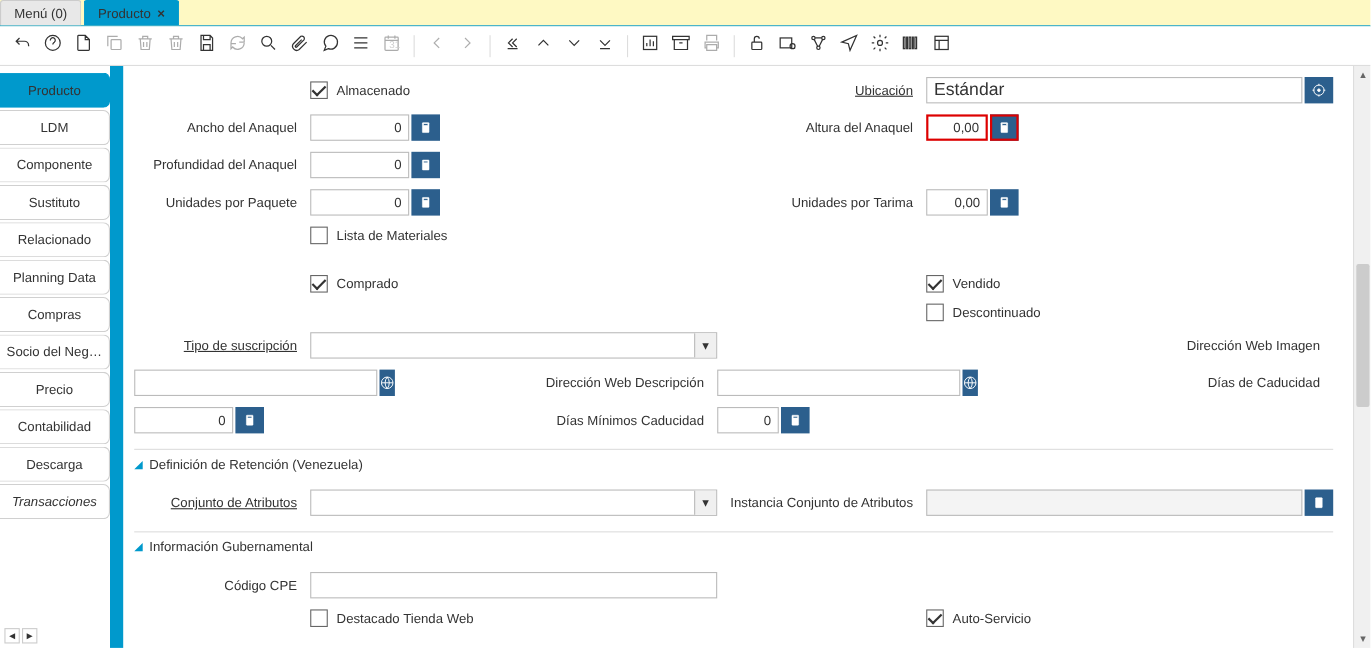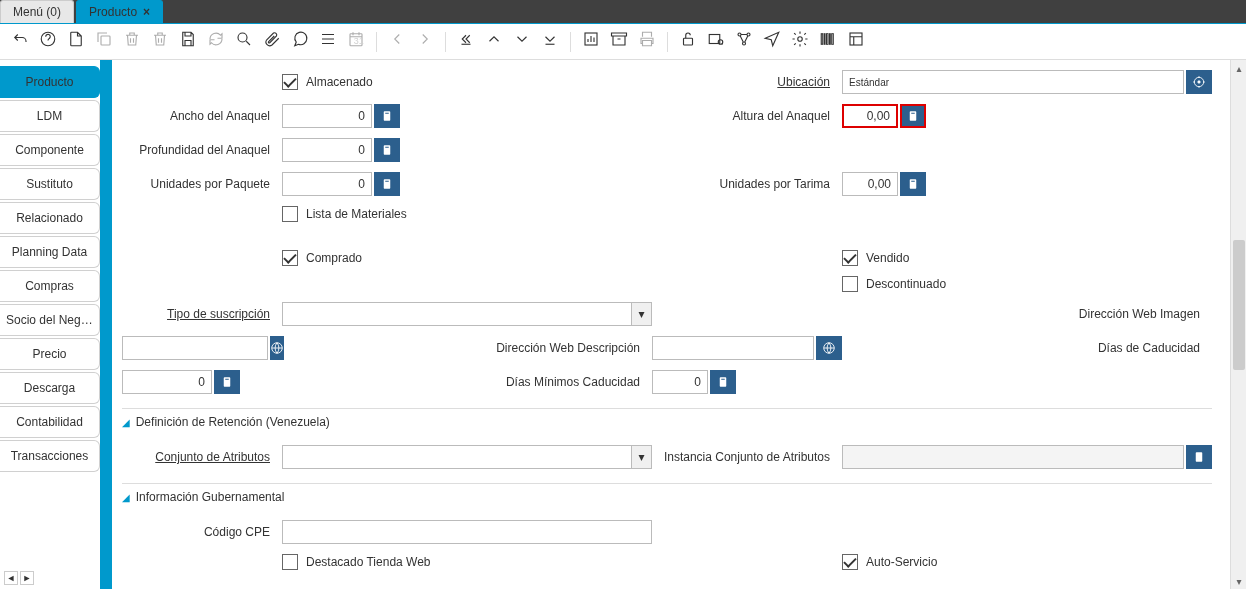--- a/index.html
+++ b/index.html
@@ -1,41 +1,41 @@
 <!DOCTYPE html>
 <html><head>
 <meta charset="utf-8">
 <style>
 *{box-sizing:border-box;margin:0;padding:0;font-family:-apple-system,BlinkMacSystemFont,"Segoe UI",Arial,sans-serif;font-size:12px;color:#333}
 body{background:#fff;width:1246px;height:589px;overflow:hidden;position:relative}
-.top-tabs{height:24px;background:#404040;border-bottom:1px solid #0099cc;display:flex;align-items:flex-end}
+.top-tabs{height:24px;background:#fef9c3;border-bottom:1px solid #0099cc;display:flex;align-items:flex-end}
 .top-tab{padding:4px 12px;background:#e8e8e8;border:1px solid #ccc;border-bottom:none;border-radius:3px 3px 0 0;margin-right:2px;cursor:pointer;font-size:11px;color:#666}
 .top-tab.active{background:#0099cc;color:#fff;border-color:#0099cc}
 .top-tab .close-x{margin-left:6px;color:#333;font-weight:bold}
 .toolbar{height:36px;background:#fff;border-bottom:1px solid #ddd;display:flex;align-items:center;padding:0 8px;gap:4px}
 .toolbar .ico{width:24px;height:24px;display:flex;align-items:flex-start;justify-content:center;cursor:pointer;color:#888}
 .toolbar .ico svg{width:18px;height:18px;stroke:currentColor;fill:none;stroke-width:1.5}
 .toolbar .sep{width:1px;height:20px;background:#ddd;margin:0 4px}
 .main-area{display:flex;height:calc(589px - 24px - 36px)}
 .sidebar{width:100px;background:#fff;position:relative}
 .sidebar-tabs{display:flex;flex-direction:column;padding-top:6px}
 .side-tab{padding:8px 6px;text-align:center;background:#fff;border:1px solid #d0d0d0;border-left:none;border-radius:0 6px 6px 0;margin-bottom:2px;cursor:pointer;font-size:12px;white-space:nowrap;overflow:hidden;text-overflow:ellipsis}
 .side-tab.active{background:#0099cc;color:#fff;border-color:#0099cc}
 .side-tab.disabled{color:#aaa}
-.side-tab.italic{}
+.side-tab.italic{font-style:italic}
 .sidebar-pager{position:absolute;bottom:4px;left:4px;display:flex;gap:2px}
 .pg-btn{width:14px;height:14px;background:#fff;border:1px solid #ccc;display:flex;align-items:center;justify-content:center;font-size:9px;cursor:pointer}
 .content-wrap{flex:1;display:flex;position:relative}
 .blue-strip{width:12px;background:#0099cc}
 .form-area{flex:1;overflow-y:auto;overflow-x:hidden;padding:10px 24px 10px 10px;position:relative}
 .form-grid{display:grid;grid-template-columns:160px 370px 190px 370px;row-gap:10px;align-items:center}
 .lbl{text-align:right;padding-right:12px;font-size:12px}
 .lbl.ul{text-decoration:underline}
 .field{display:flex;align-items:center}
-.text-input{flex:1;height:24px;border:1px solid #bbb;background:#fff;padding:0 6px;font-size:10px}
+.text-input{flex:1;height:24px;border:1px solid #bbb;background:#fff;padding:0 6px;font-size:16px}
 .num-input{width:90px;height:24px;border:1px solid #bbb;background:#fff;padding:0 6px;text-align:right;font-size:12px}
 .calc-btn{width:26px;height:24px;background:#2c5f8d;border:none;display:flex;align-items:center;justify-content:center;cursor:pointer;margin-left:2px}
 .calc-btn svg{width:12px;height:14px;stroke:#fff;fill:#fff}
 .globe-btn{width:26px;height:24px;background:#2c5f8d;border:none;display:flex;align-items:center;justify-content:center;cursor:pointer;margin-left:2px}
 .globe-btn svg{width:14px;height:14px;stroke:#fff;fill:none;stroke-width:1.5}
 .locate-btn{width:26px;height:24px;background:#2c5f8d;border:none;display:flex;align-items:center;justify-content:center;cursor:pointer;margin-left:2px}
 .locate-btn svg{width:14px;height:14px;stroke:#fff;fill:none;stroke-width:1.5}
 .highlighted{border:2px solid #d00!important}
 .checkbox-wrap{display:flex;align-items:center;gap:8px}
 .cb{width:16px;height:16px;border:1.5px solid #666;background:#fff;display:flex;align-items:center;justify-content:center;cursor:pointer}
@@ -240,22 +240,22 @@
     <div class="sidebar-tabs">
       <div class="side-tab active"><span>Producto</span></div>
       <div class="side-tab"><span>LDM</span></div>
       <div class="side-tab disabled"><span>Componente</span></div>
       <div class="side-tab"><span>Sustituto</span></div>
       <div class="side-tab"><span>Relacionado</span></div>
       <div class="side-tab"><span>Planning Data</span></div>
       <div class="side-tab"><span>Compras</span></div>
       <div class="side-tab"><span>Socio del Negocio</span></div>
       <div class="side-tab"><span>Precio</span></div>
+      <div class="side-tab"><span>Contabilidad</span></div>
       <div class="side-tab"><span>Descarga</span></div>
-      <div class="side-tab"><span>Contabilidad</span></div>
       <div class="side-tab italic"><span>Transacciones</span></div>
     </div>
     <div class="sidebar-pager">
       <div class="pg-btn">◄</div>
       <div class="pg-btn">►</div>
     </div>
   </div>
 
   <div class="content-wrap">
     <div class="blue-strip"></div>

